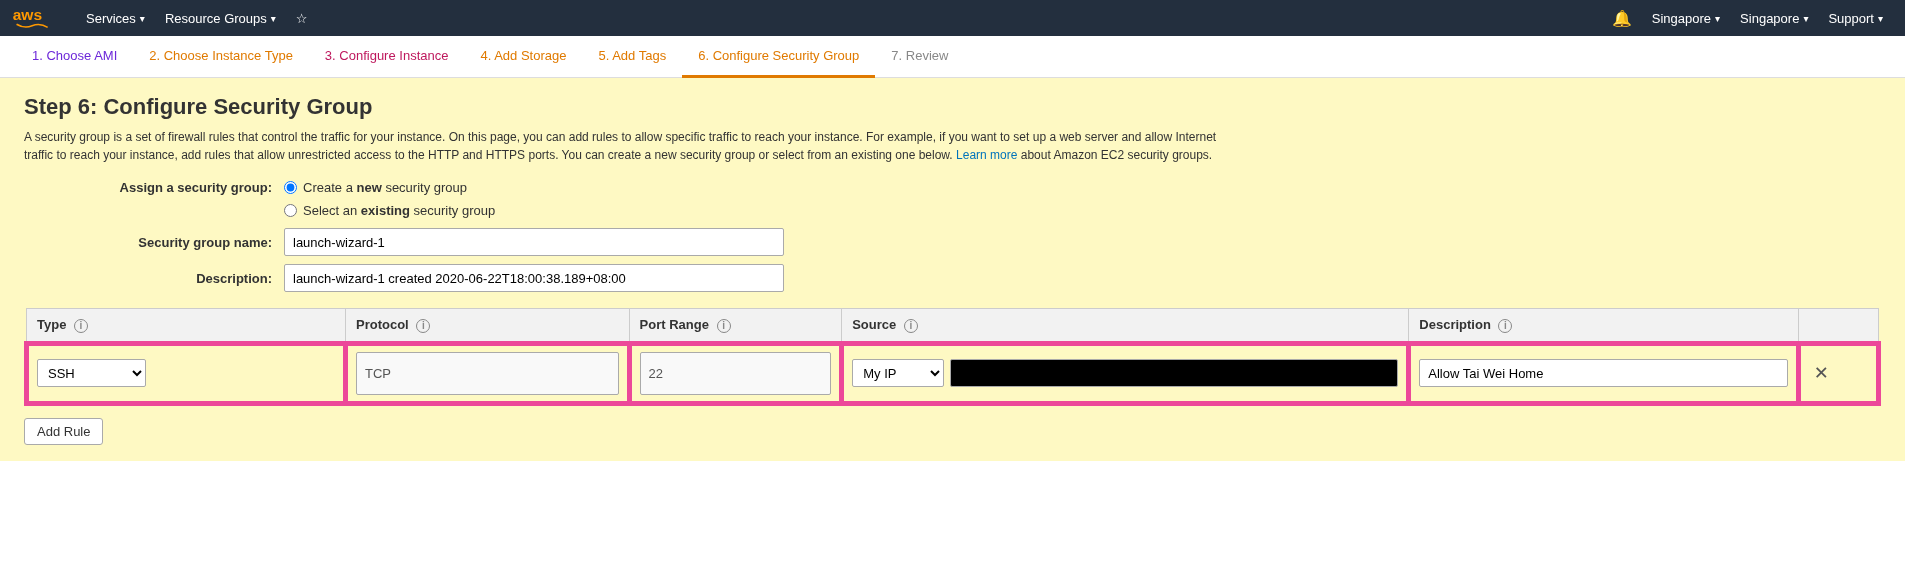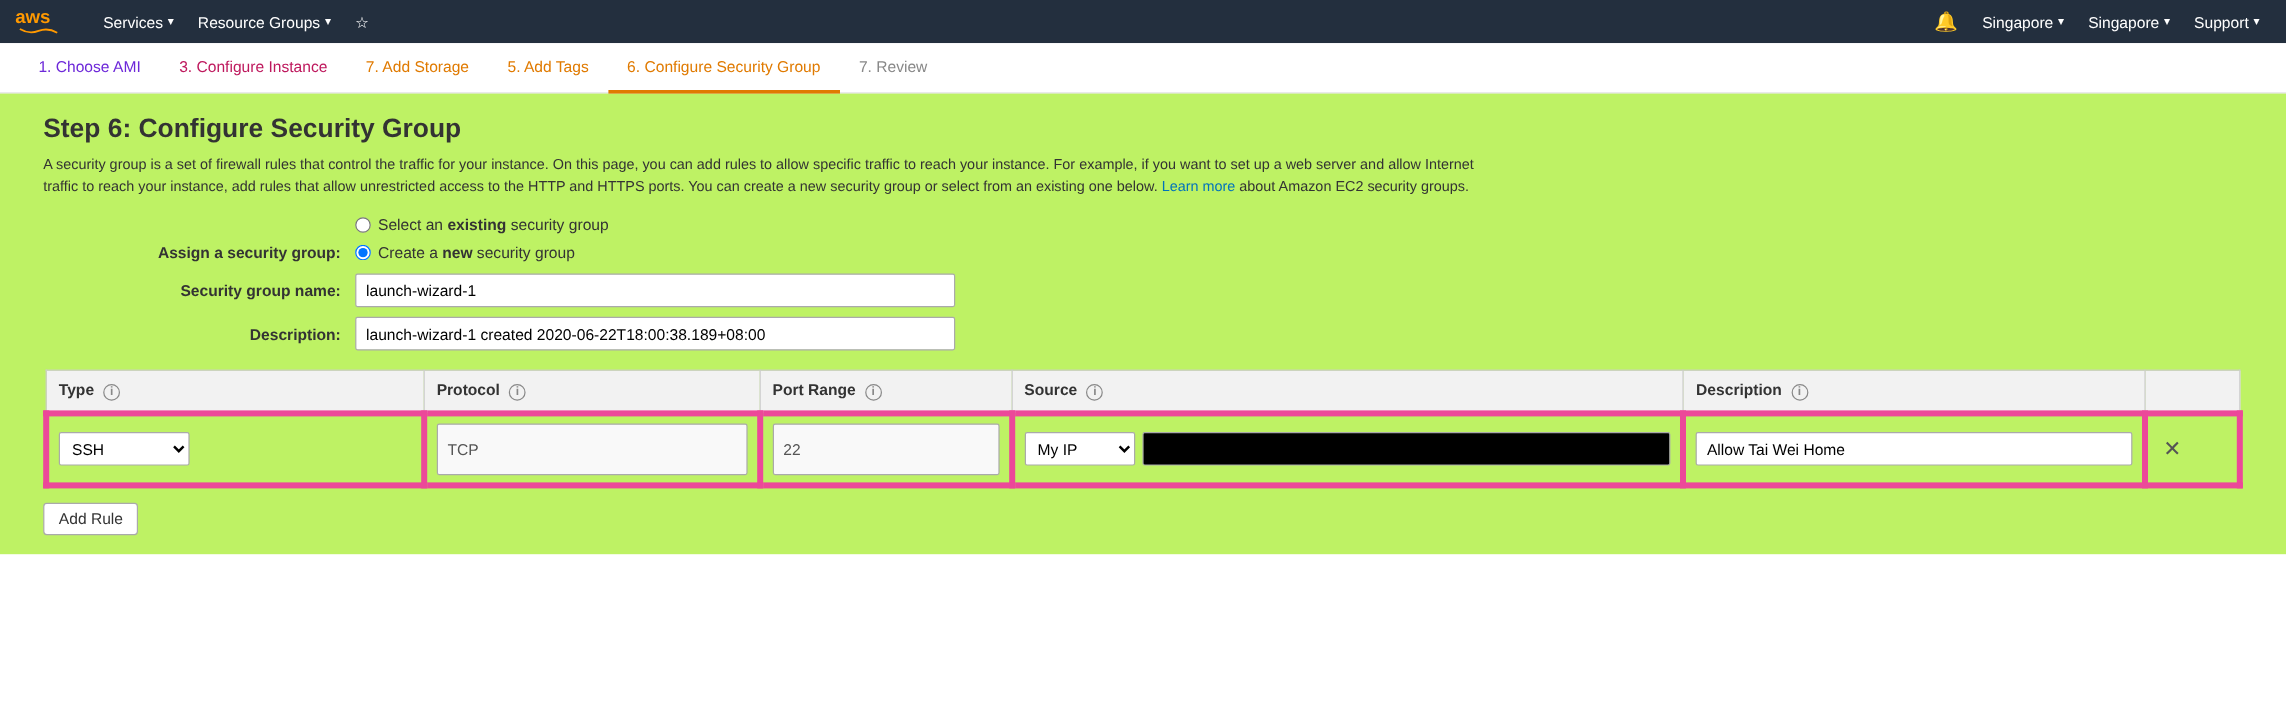--- a/index.html
+++ b/index.html
@@ -58,22 +58,22 @@
       white-space: nowrap;
     }
     .breadcrumb-tab.active {
       color: #e07a00;
       border-bottom: 3px solid #e07a00;
       font-weight: normal;
     }
 
     
     .main-content {
-      padding: 16px 36px;
-      background: #bef264;
+      padding: 16px 24px;
+      background: #fef9c3;
     }
     .page-title {
       font-size: 22px;
       font-weight: bold;
       color: #333;
       margin-bottom: 8px;
     }
     .description-text {
       font-size: 12px;
       color: #333;
@@ -265,25 +265,28 @@
       <span>Support</span>
       <span class="nav-chevron">▾</span>
     </div>
   </div>
 </nav>
 
 <div class="breadcrumb-bar">
   <div class="breadcrumb-tab" style="color:#6d28d9;align-items:center;">
     <span>1. Choose AMI</span>
   </div>
+  <div class="breadcrumb-tab" style="color:#e07a00;">
+    <span>2. Choose Instance Type</span>
+  </div>
   <div class="breadcrumb-tab" style="color:#be185d;">
     <span>3. Configure Instance</span>
   </div>
   <div class="breadcrumb-tab" style="color:#e07a00;">
-    <span>7. Add Storage</span>
+    <span>4. Add Storage</span>
   </div>
   <div class="breadcrumb-tab" style="color:#e07a00;">
     <span>5. Add Tags</span>
   </div>
   <div class="breadcrumb-tab active">
     <span>6. Configure Security Group</span>
   </div>
   <div class="breadcrumb-tab" style="color:#888;">
     <span>7. Review</span>
   </div>
@@ -293,31 +296,31 @@
   <h1 class="page-title">Step 6: Configure Security Group</h1>
 
   <p class="description-text">
     <span>A security group is a set of firewall rules that control the traffic for your instance. On this page, you can add rules to allow specific traffic to reach your instance. For example, if you want to set up a web server and allow Internet traffic to reach your instance, add rules that allow unrestricted access to the HTTP and HTTPS ports. You can create a new security group or select from an existing one below.</span>
     <a href="#">Learn more</a>
     <span>about Amazon EC2 security groups.</span>
   </p>
 
   
   <div class="form-row">
+    <div class="form-label">Assign a security group:</div>
+    <label class="radio-option">
+      <input type="radio" name="sg-option" checked="" style="">
+      <span>Create a <strong>new</strong> security group</span>
+    </label>
+  </div>
+  <div class="form-row">
     <div class="form-label"></div>
     <label class="radio-option">
       <input type="radio" name="sg-option" style="">
       <span>Select an <strong>existing</strong> security group</span>
-    </label>
-  </div>
-  <div class="form-row">
-    <div class="form-label">Assign a security group:</div>
-    <label class="radio-option">
-      <input type="radio" name="sg-option" checked="" style="">
-      <span>Create a <strong>new</strong> security group</span>
     </label>
   </div>
 
   
   <div class="form-row" style="margin-top:10px;">
     <div class="form-label">Security group name:</div>
     <input type="text" class="text-input" value="launch-wizard-1" style="">
   </div>
 
   

